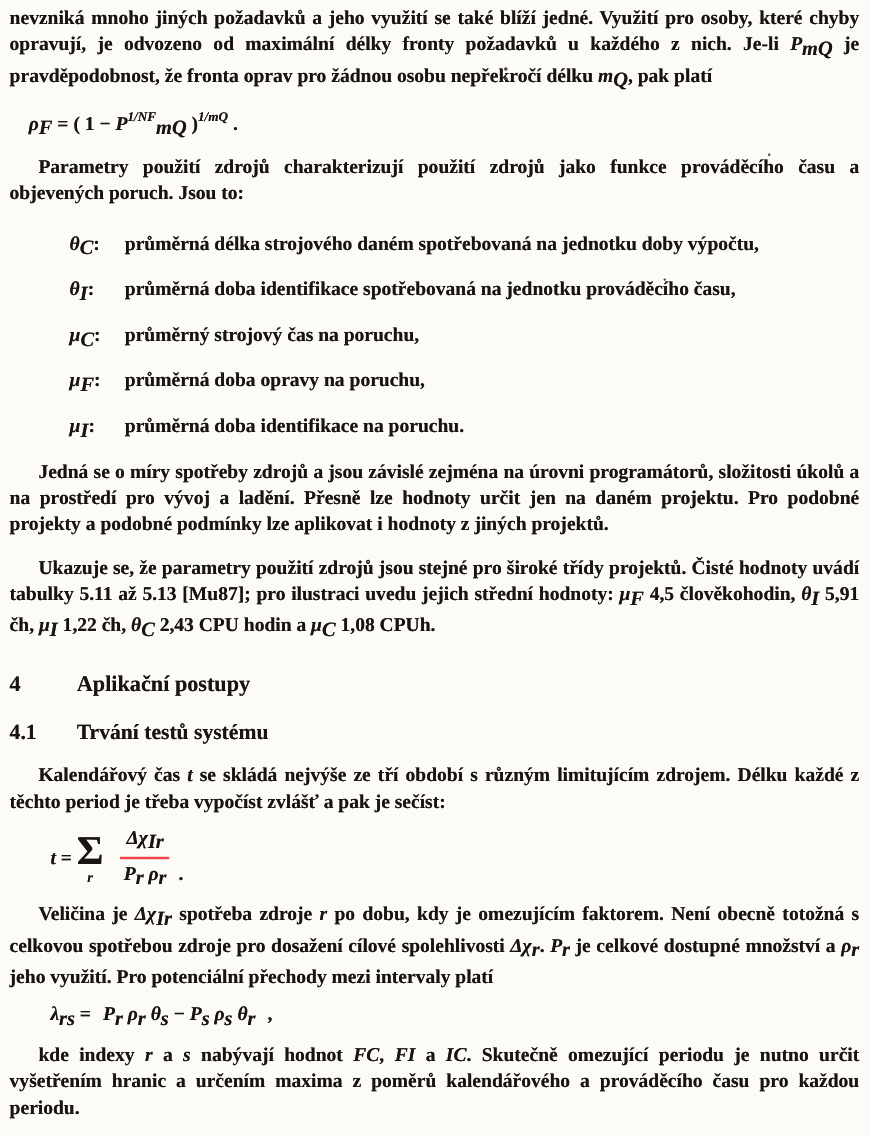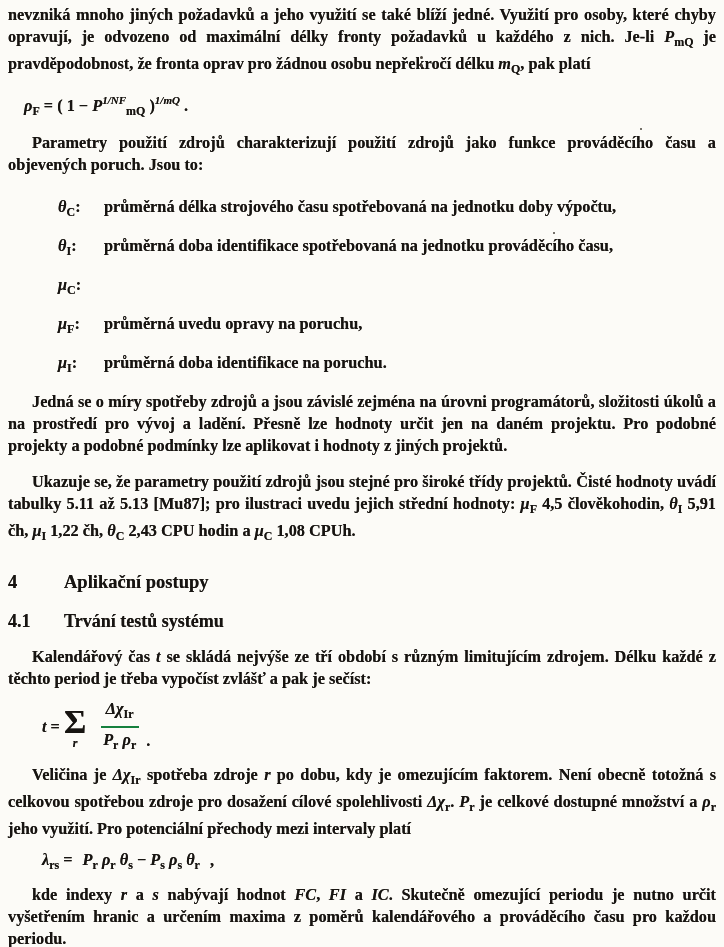--- a/index.html
+++ b/index.html
@@ -7,29 +7,29 @@
     width:724px;height:947px;box-sizing:border-box;
     background:#fcfbf7;color:#171411;
     font-family:"Liberation Serif","DejaVu Serif",serif;
     font-weight:bold;font-size:16.3px;line-height:22px;
     padding:4px 8px 0 8px;overflow:hidden;position:relative;
     text-shadow:0 0 .5px rgba(25,20,15,.75);
   }
   p{margin:0;text-align:justify;}
   .indent{text-indent:24px;} .mt10{margin-top:10px;} .mt12{margin-top:12px;} .mt14{margin-top:14px;}
   .i{font-style:italic;}
-  .isub,.sub{font-size:12px;vertical-align:-4px;letter-spacing:0;}
+  .isub,.sub{font-style:italic;font-size:17px;vertical-align:-4px;letter-spacing:0;}
   .isup,.sup{font-style:italic;font-size:11px;vertical-align:7px;}
   .formula{margin:9px 0 9px 16px;text-align:left;}
   .math-row{display:flex;align-items:center;margin:8px 0 8px 34px;}
   .sigma-block{display:flex;flex-direction:column;align-items:center;margin:0 7px 0 4px;}
   .sigma{font-size:34px;line-height:32px;font-weight:bold;}
   .sigma-idx{font-size:12px;font-style:italic;line-height:11px;}
   .frac{display:inline-flex;flex-direction:column;align-items:center;margin:0 5px;text-align:center;}
-  .frac .num{padding:0 5px 1px 5px;border-bottom:2px solid #15803d;}
+  .frac .num{padding:0 5px 1px 5px;border-bottom:2px solid #ef4444;}
   .frac .den{padding:1px 5px 0 5px;}
   .trail{align-self:flex-end;padding-bottom:4px;}
   .heading{display:flex;font-size:18.5px;line-height:22px;margin-top:24px;}
   .heading.sub-h{font-size:18px;margin-top:17px;}
   .h-num{width:56px;flex:none;}
   .res-list{margin-top:20px;}
   .list-item{display:flex;margin-top:12px;padding-left:50px;}
   .li-sym{width:46px;flex:none;}
   .li-text{flex:1;text-align:justify;}
   .speck{position:absolute;background:#4a443c;border-radius:50%;width:3px;height:3px;}
@@ -41,32 +41,33 @@
 
   <p><span>nevzniká mnoho jiných požadavků a jeho využití se také blíží jedné. Využití pro osoby, které chyby opravují, je odvozeno od maximální délky fronty požadavků u každého z nich. Je-li </span><span class="i">P</span><span class="isub">mQ</span><span> je pravděpodobnost, že fronta oprav pro žádnou osobu nepřekročí délku </span><span class="i">m</span><span class="isub">Q</span><span>, pak platí</span></p>
 
   <p class="formula"><span class="i">ρ</span><span class="isub">F</span><span> = ( 1 − </span><span class="i">P</span><span class="isup">1/NF</span><span class="isub">mQ</span><span> )</span><span class="isup">1/mQ</span><span> .</span></p>
 
   <p class="indent mt10">Parametry použití zdrojů charakterizují použití zdrojů jako funkce prováděcího času a objevených poruch. Jsou to:</p>
 
   <div class="res-list">
     <div class="list-item">
       <span class="li-sym"><span class="i">θ</span><span class="isub">C</span><span>:</span></span>
-      <span class="li-text">průměrná délka strojového času spotřebovaná na jednotku doby výpočtu,</span>
+      <span class="li-text">průměrná délka strojového daném spotřebovaná na jednotku doby výpočtu,</span>
     </div>
     <div class="list-item">
       <span class="li-sym"><span class="i">θ</span><span class="isub">I</span><span>:</span></span>
       <span class="li-text">průměrná doba identifikace spotřebovaná na jednotku prováděcího času,</span>
     </div>
     <div class="list-item">
       <span class="li-sym"><span class="i">μ</span><span class="isub">C</span><span>:</span></span>
+      <span class="li-text">průměrný strojový čas na poruchu,</span>
     </div>
     <div class="list-item">
       <span class="li-sym"><span class="i">μ</span><span class="isub">F</span><span>:</span></span>
-      <span class="li-text">průměrná uvedu opravy na poruchu,</span>
+      <span class="li-text">průměrná doba opravy na poruchu,</span>
     </div>
     <div class="list-item">
       <span class="li-sym"><span class="i">μ</span><span class="isub">I</span><span>:</span></span>
       <span class="li-text">průměrná doba identifikace na poruchu.</span>
     </div>
   </div>
 
   <p class="indent mt12">Jedná se o míry spotřeby zdrojů a jsou závislé zejména na úrovni programátorů, složitosti úkolů a na prostředí pro vývoj a ladění. Přesně lze hodnoty určit jen na daném projektu. Pro podobné projekty a podobné podmínky lze aplikovat i hodnoty z jiných projektů.</p>
 
   <p class="indent mt14"><span>Ukazuje se, že parametry použití zdrojů jsou stejné pro široké třídy projektů. Čisté hodnoty uvádí tabulky 5.11 až 5.13 [Mu87]; pro ilustraci uvedu jejich střední hodnoty: </span><span class="i">μ</span><span class="isub">F</span><span> 4,5 člověkohodin, </span><span class="i">θ</span><span class="isub">I</span><span> 5,91 čh, </span><span class="i">μ</span><span class="isub">I</span><span> 1,22 čh, </span><span class="i">θ</span><span class="isub">C</span><span> 2,43 CPU hodin a </span><span class="i">μ</span><span class="isub">C</span><span> 1,08 CPUh.</span></p>

